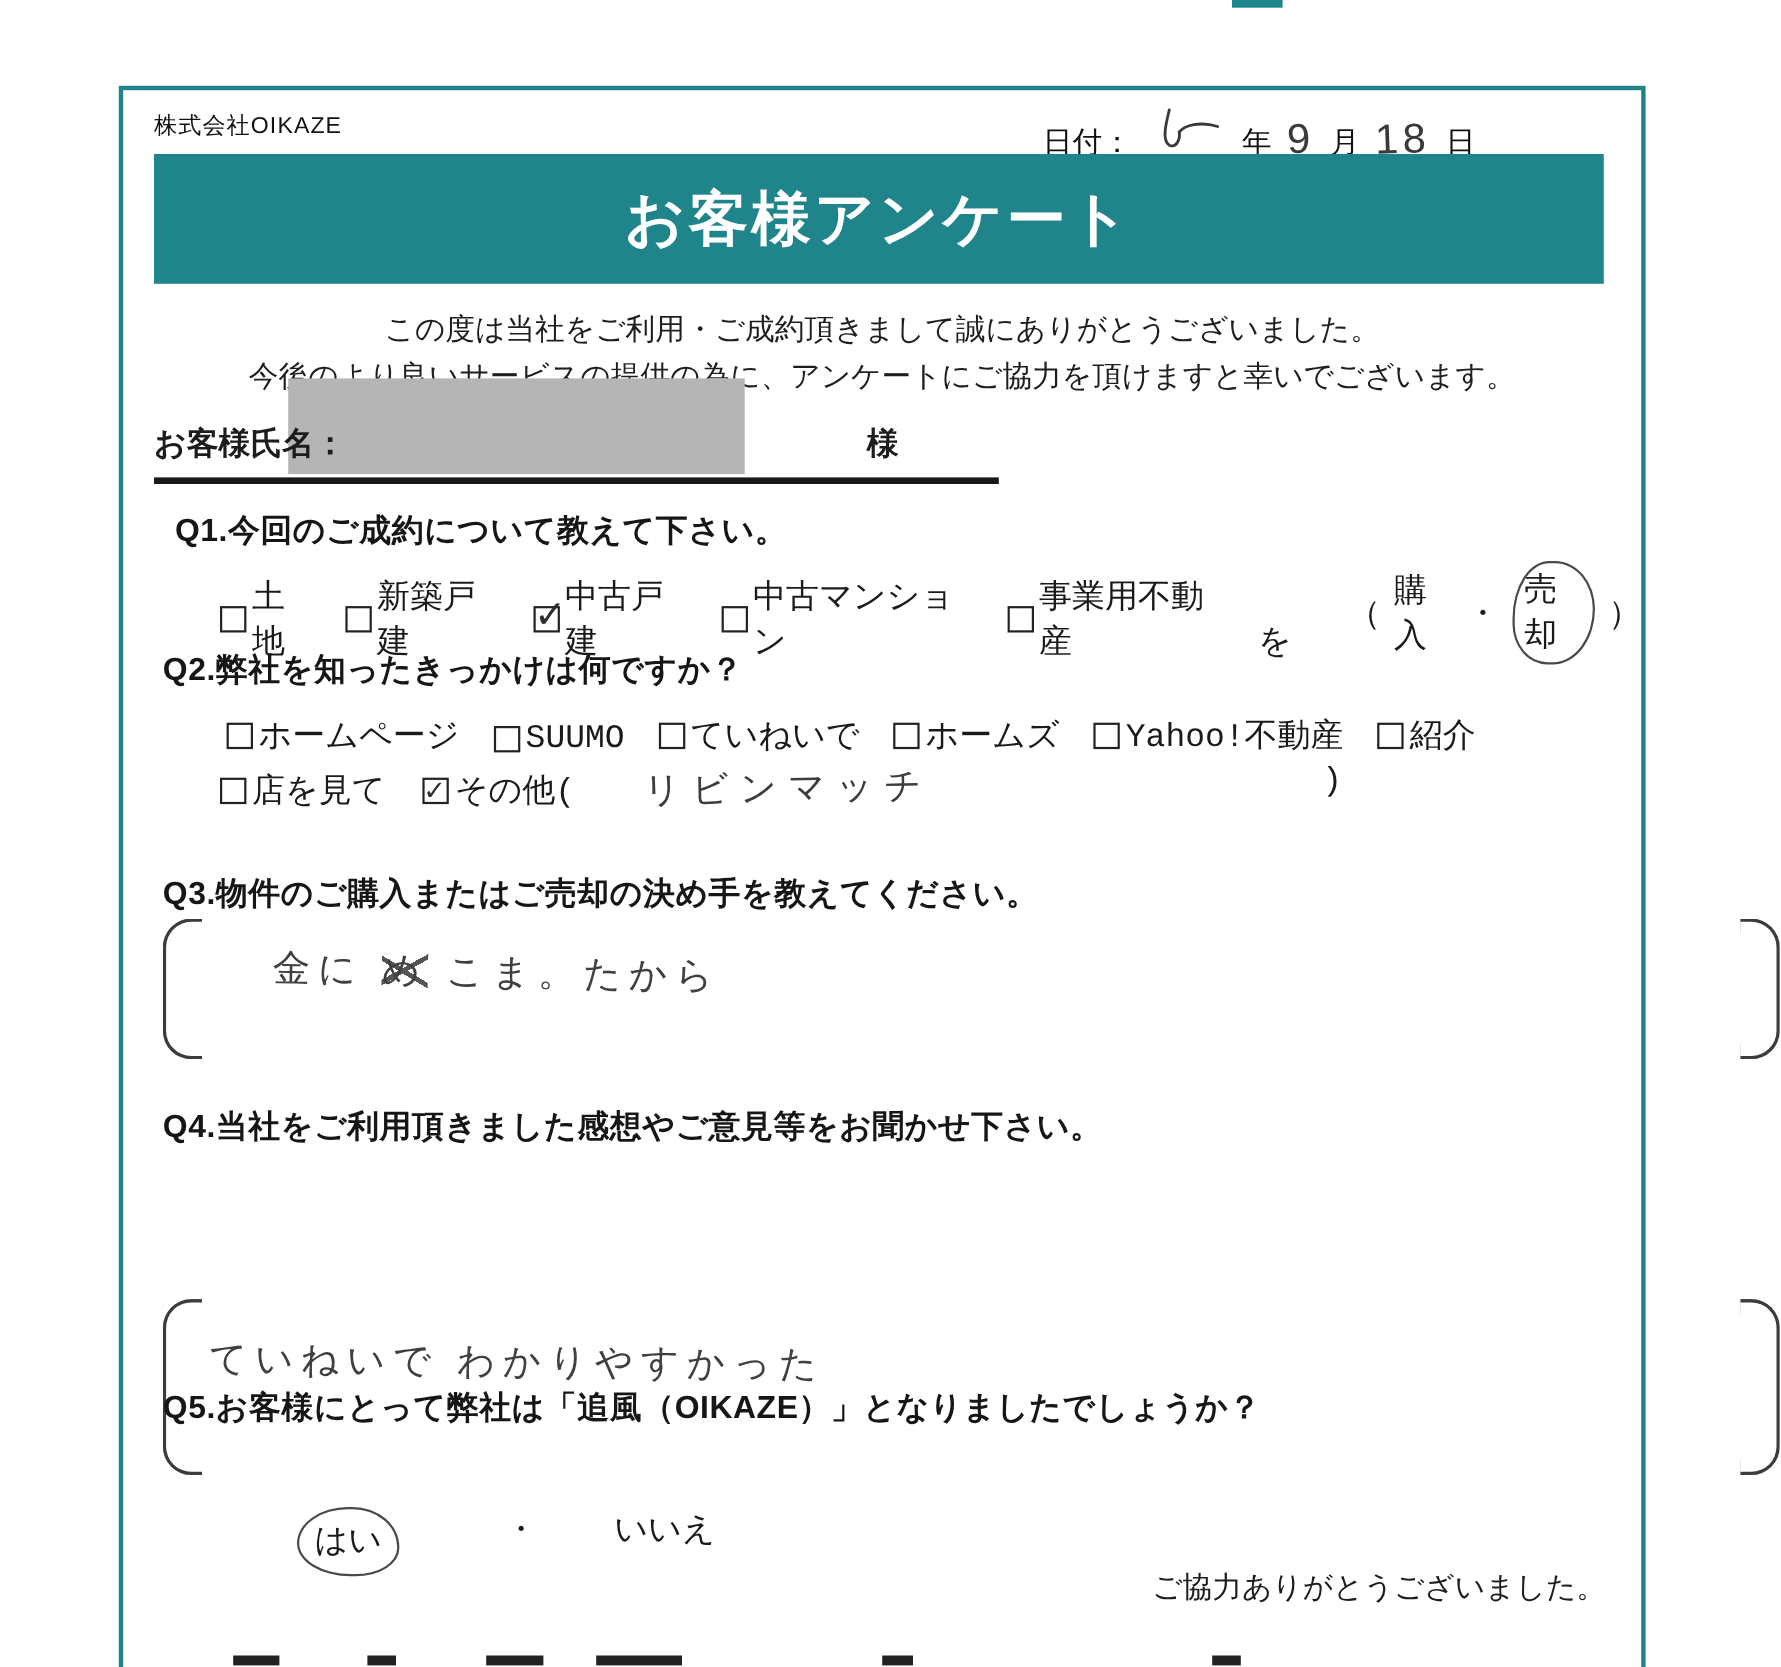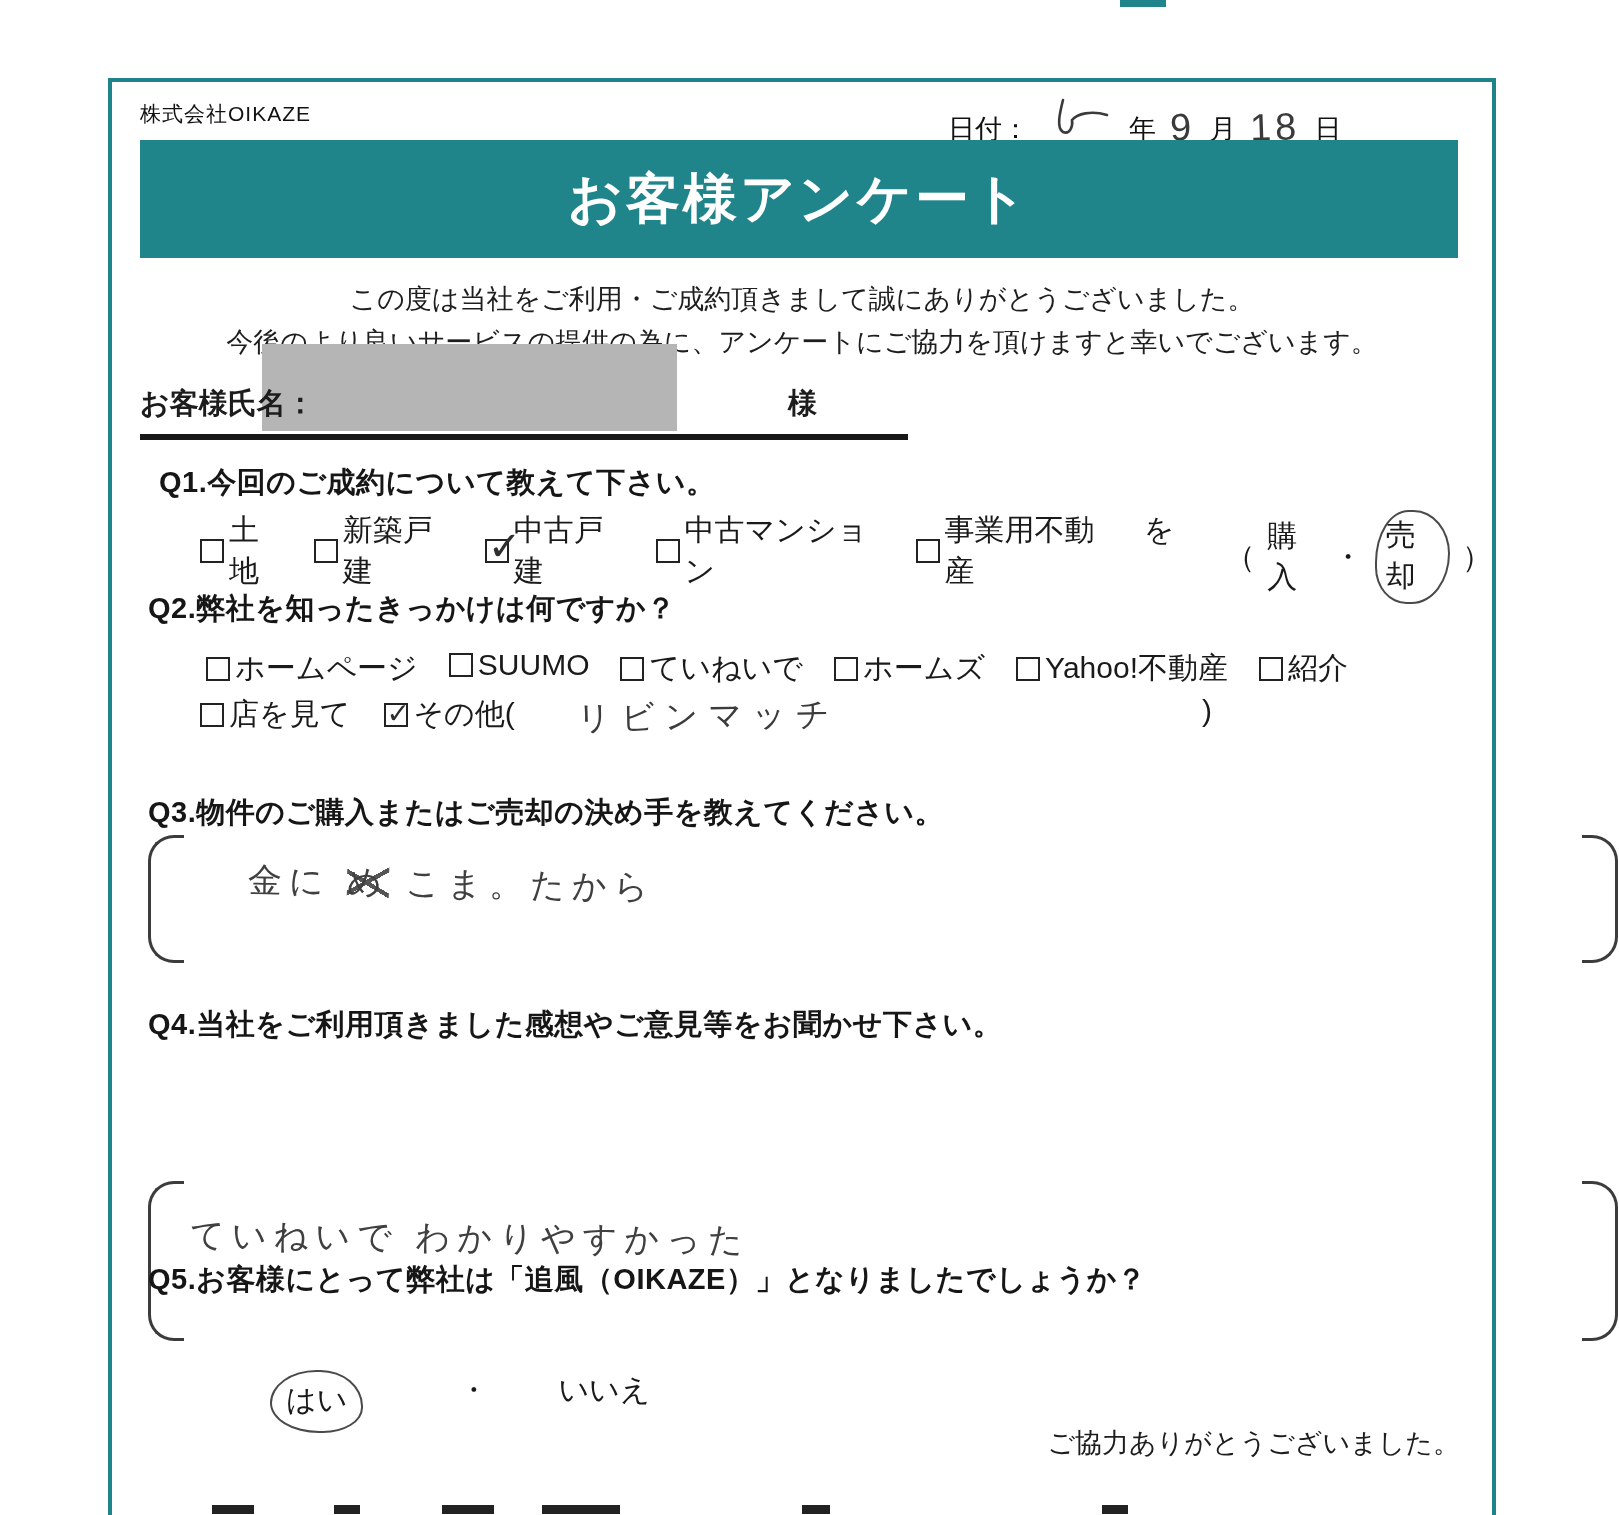--- a/index.html
+++ b/index.html
@@ -32,21 +32,21 @@
   .name-suffix { left:676px; top:302px; font-size:29px; font-weight:bold; }
   .name-underline { left:28px; top:352px; width:768px; height:6px; background:#181818; }
 
   .q-heading { font-size:29px; font-weight:bold; color:#161616; letter-spacing:0.5px; }
   .qh1 { left:18px; top:381px;margin-left:29px; }
   .qh2 { left:36px; top:507px; }
   .qh3 { left:36px; top:711px; }
   .qh4 { left:36px; top:923px; }
   .qh5 { left:36px; top:1178px; }
 
-  .opt-row { display:flex; align-items:flex-start; font-size:30px; color:#1a1a1a; }
+  .opt-row { display:flex; align-items:flex-end; font-size:30px; color:#1a1a1a;font-family:Liberation Mono, monospace; }
   .row-q1 { left:88px; top:428px; gap:29px; }
   .row-q2a { left:94px; top:566px; gap:31px; }
   .row-q2b { left:88px; top:612px; gap:34px; width:1250px; }
 
   .opt { display:inline-flex; align-items:center; gap:5px; position:relative; }
   .cb { width:24px; height:24px; border:2px solid #222; display:inline-block;
     position:relative; flex:0 0 auto; }
   .cb.checked::after { content:"✓"; position:absolute; left:1px; top:-18px;
     font-size:40px; color:#2e2e2e; font-weight:normal; }
   .cb.checked-inside::after { content:"✓"; position:absolute; left:0px; top:-8px;

